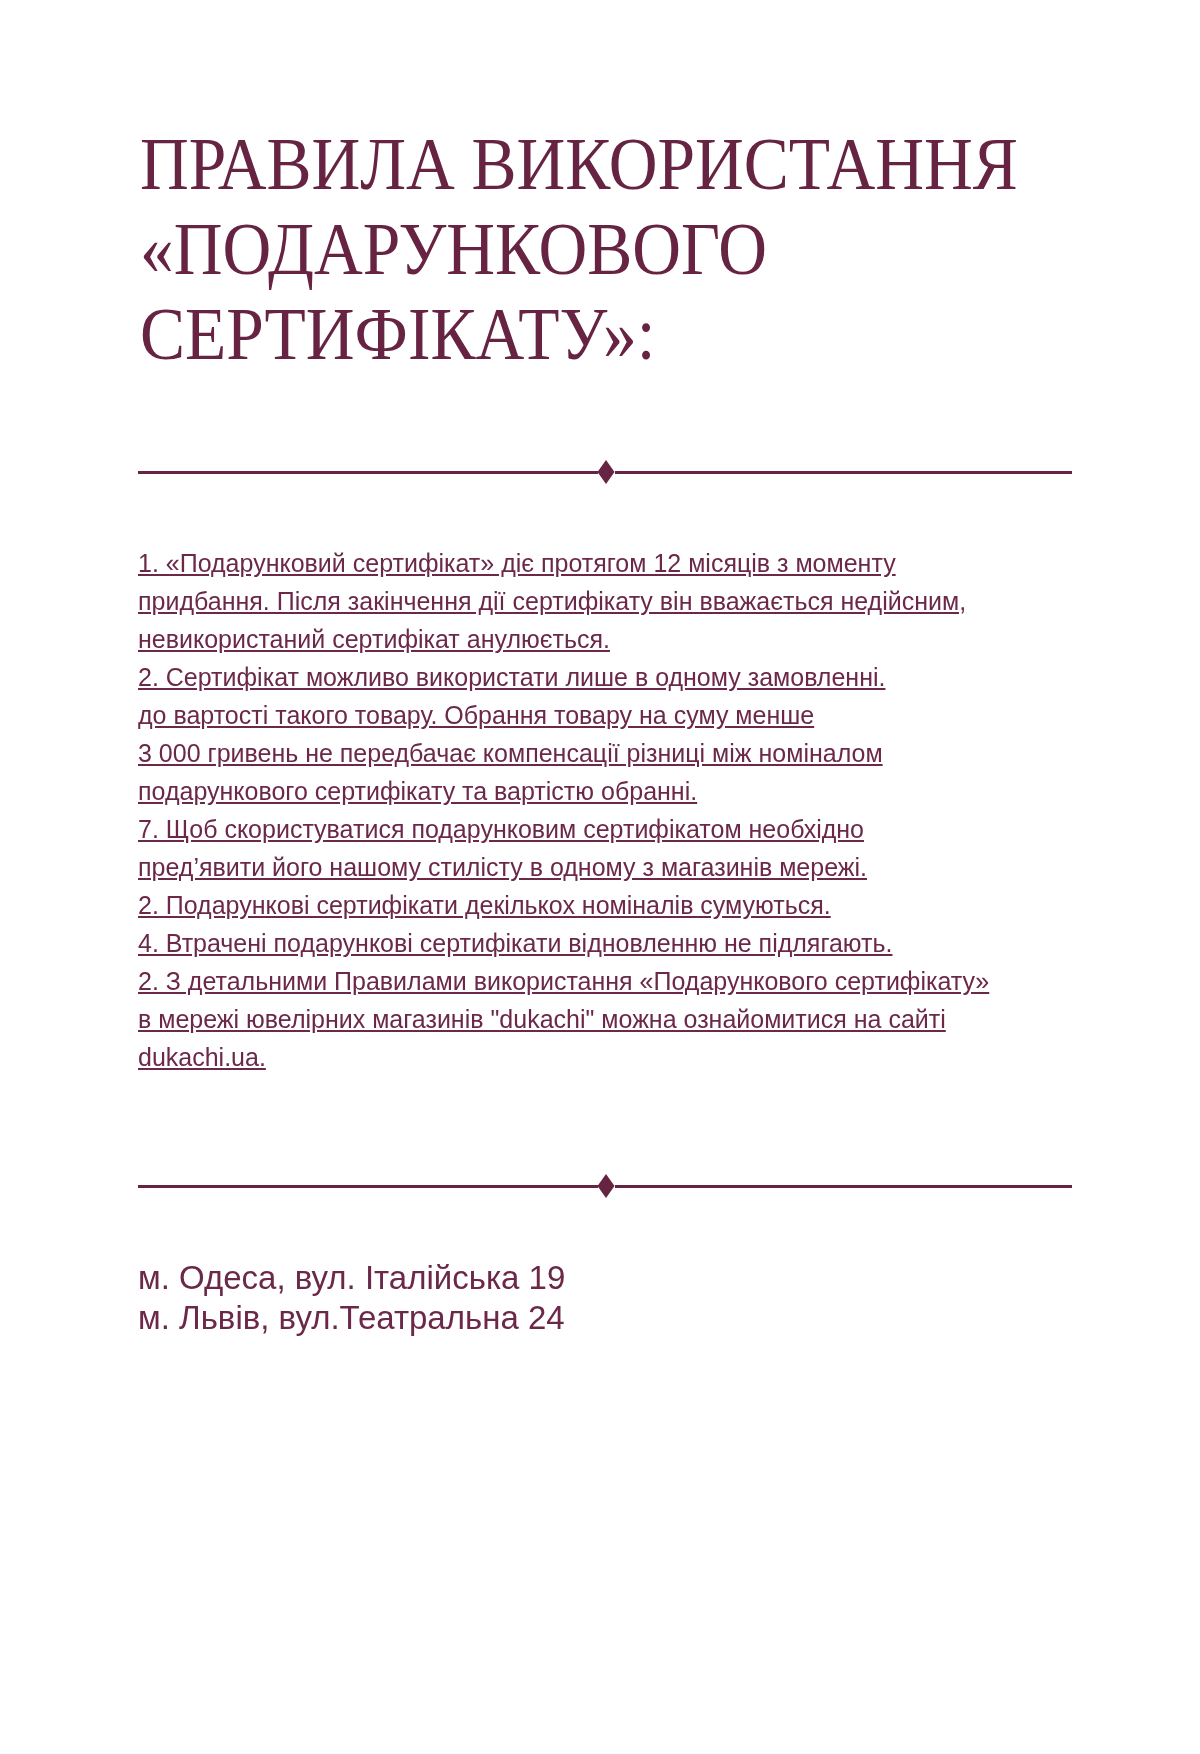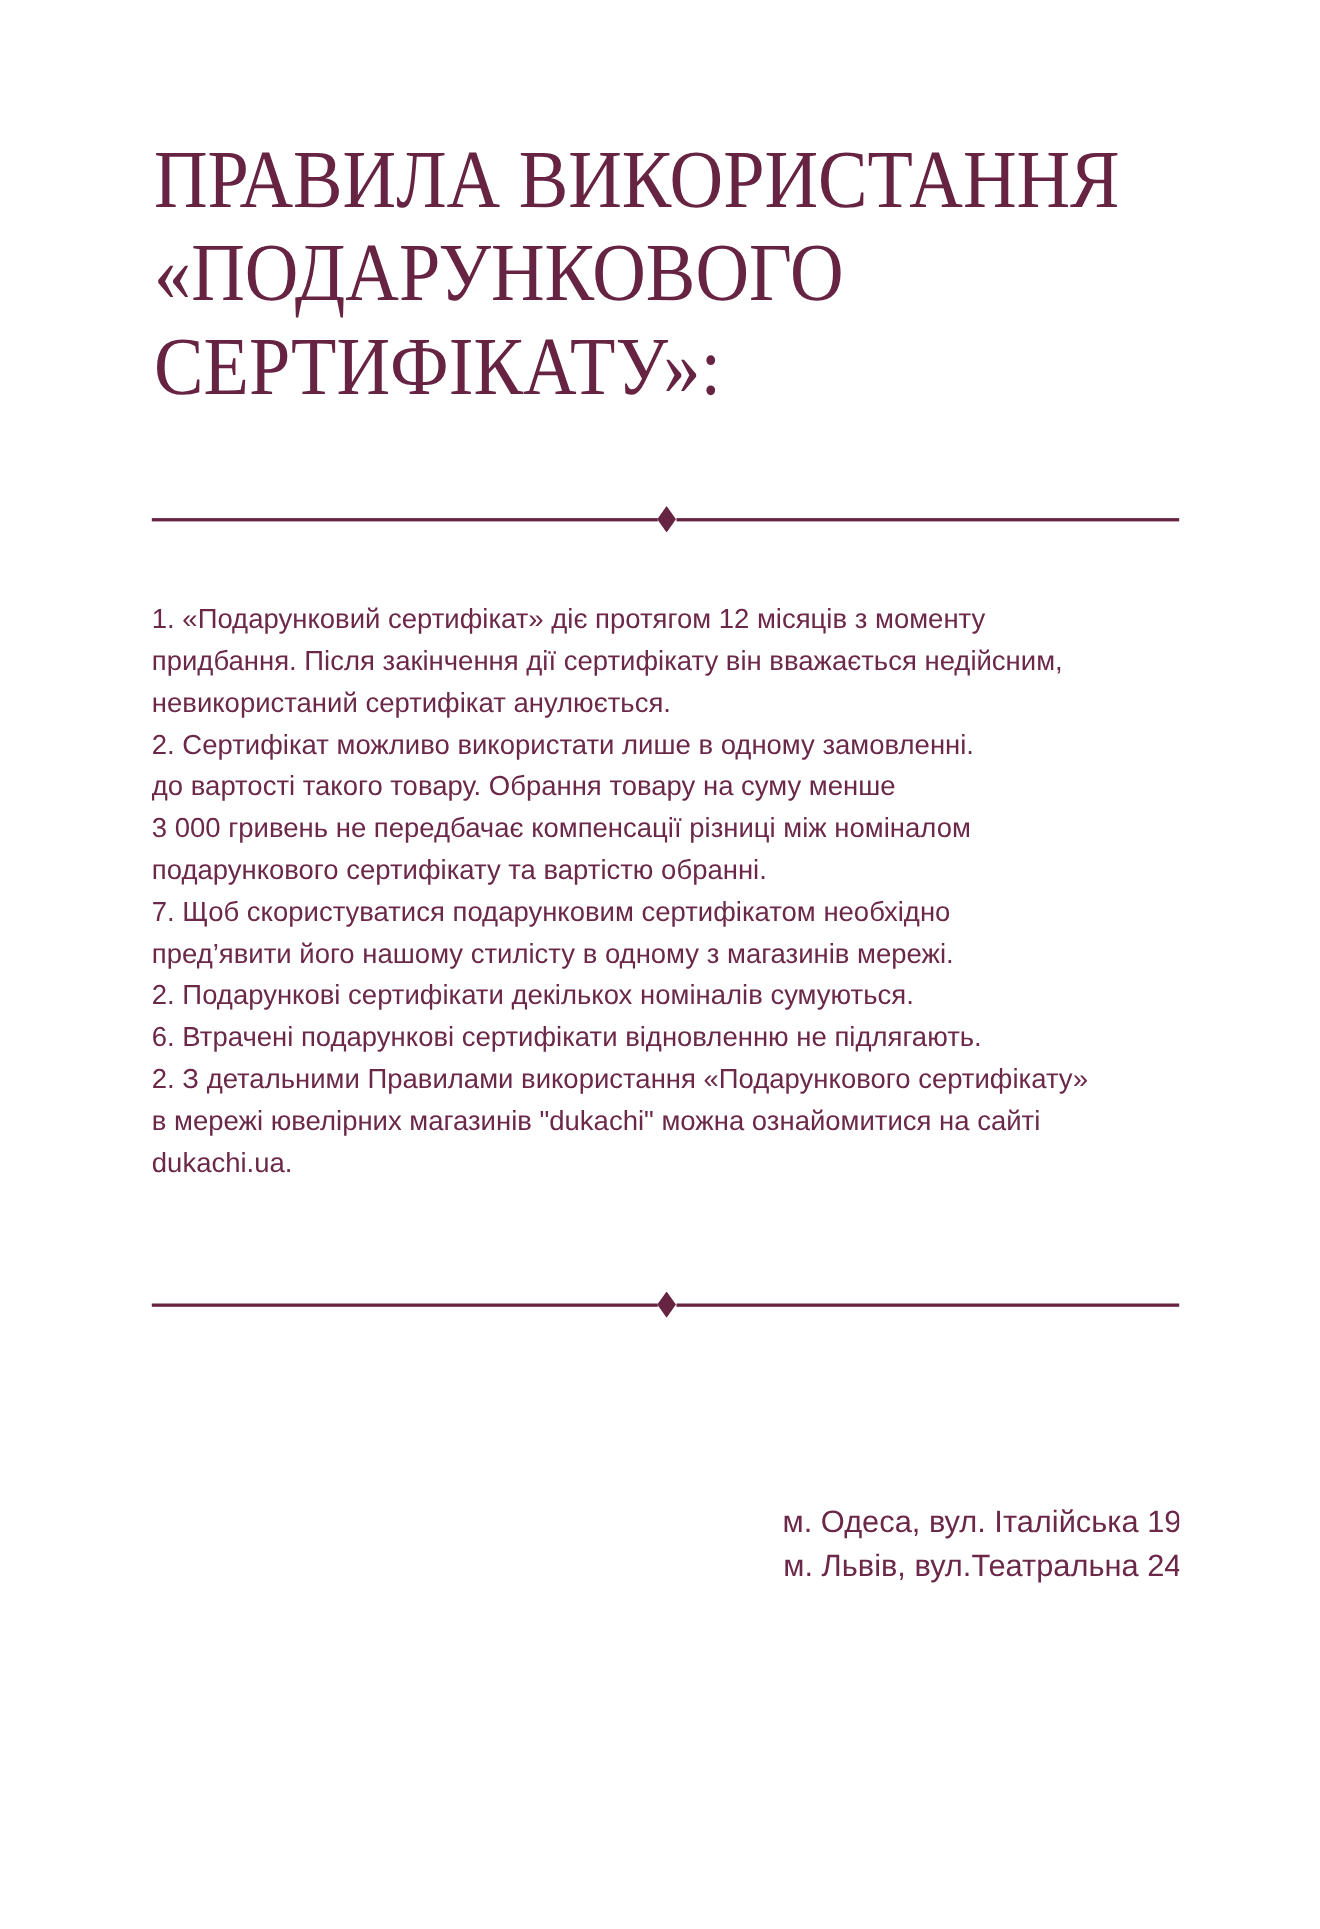--- a/index.html
+++ b/index.html
@@ -54,28 +54,29 @@
     flex:0 0 auto;
   }
   .rules{
     position:absolute;
     left:138px;
     top:544px;
     font-size:25px;
     line-height:38px;
     color:var(--body-text);
     white-space:nowrap;
+    text-decoration:underline;
   }
   .addresses{
     position:absolute;
     left:138px;
-    top:1364px;
+    top:1258px;
     width:936px;
-    text-align:right;
-    font-size:28px;
+    text-align:left;
+    font-size:33px;
     line-height:40px;
     color:var(--body-text);
     white-space:nowrap;
   }
 </style>
 </head>
 <body>
 
 <div class="page">
 
@@ -95,21 +96,21 @@
     <div>1. «Подарунковий сертифікат» діє протягом 12 місяців з моменту</div>
     <div>придбання. Після закінчення дії сертифікату він вважається недійсним,</div>
     <div>невикористаний сертифікат анулюється.</div>
     <div>2. Сертифікат можливо використати лише в одному замовленні.</div>
     <div>до вартості такого товару. Обрання товару на суму менше</div>
     <div>3 000 гривень не передбачає компенсації різниці між номіналом</div>
     <div>подарункового сертифікату та вартістю обранні.</div>
     <div>7. Щоб скористуватися подарунковим сертифікатом необхідно</div>
     <div>пред’явити його нашому стилісту в одному з магазинів мережі.</div>
     <div>2. Подарункові сертифікати декількох номіналів сумуються.</div>
-    <div>6. Втрачені подарункові сертифікати відновленню не підлягають.</div>
+    <div>4. Втрачені подарункові сертифікати відновленню не підлягають.</div>
     <div>2. З детальними Правилами використання «Подарункового сертифікату»</div>
     <div>в мережі ювелірних магазинів "dukachi" можна ознайомитися на сайті</div>
     <div>dukachi.ua.</div>
   </div>
 
   <div class="divider divider-bottom">
     <span class="line"></span>
     <span class="diamond"></span>
     <span class="line"></span>
   </div>

